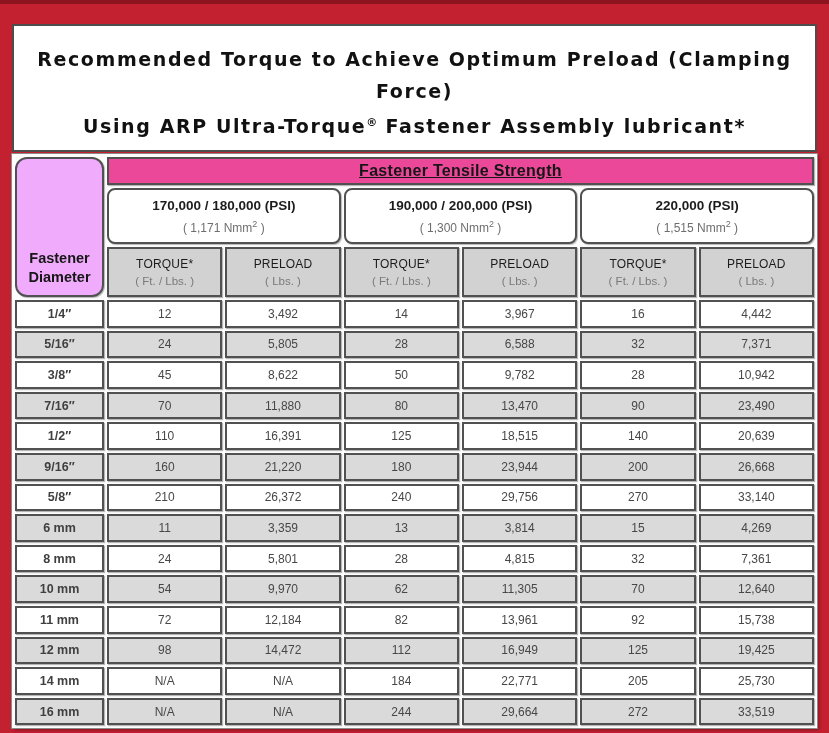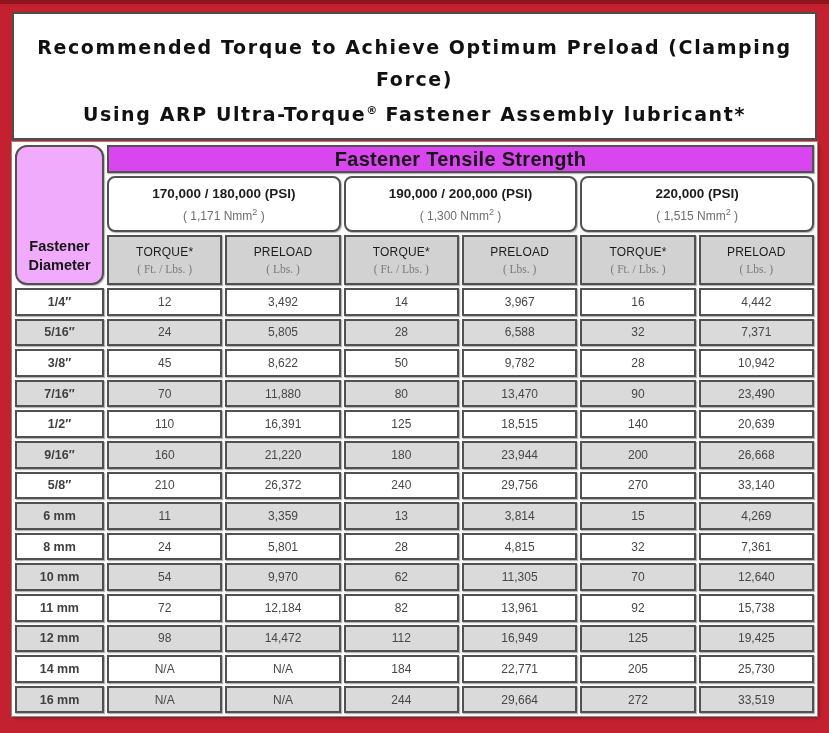--- a/index.html
+++ b/index.html
@@ -9,21 +9,21 @@
     font-family: "Liberation Sans", sans-serif;
     overflow: hidden;
     position: relative;
   }
   .top-strip {
     position: absolute; top: 0; left: 0; right: 0; height: 4px;
     background: #8e141f;
   }
   .frame {
     box-sizing: border-box;
-    padding: 12px 12px 0 12px;
+    padding: 24px 12px 0 12px;
   }
   
   .panel {
     box-sizing: border-box;
     background: #ffffff;
     border: 2px solid #4d4d4d;
     height: 128px;
     text-align: center;
     overflow: hidden;
   }
@@ -50,26 +50,27 @@
   }
   th, td {
     border: 2px solid #515151;
     box-shadow: 1px 1px 1px rgba(0,0,0,0.28);
     text-align: center;
     vertical-align: middle;
     padding: 0;
     overflow: hidden;
   }
   th.main-head {
-    background: #d946ef;
-    font-size: 20px;
+    background: #ec4899;
+    font-size: 16px;
     font-weight: bold;
     color: #161616;
     height: 24px;
     letter-spacing: 0.3px;
+    text-decoration: underline;
   }
   th.diam-head {
     background: #f0abfc;
     font-size: 14.5px;
     font-weight: bold;
     color: #161616;
     vertical-align: bottom;
     padding-bottom: 8px;
     line-height: 19px;
     border-radius: 12px;
@@ -82,21 +83,21 @@
   }
   .psi-line { font-size: 13.5px; font-weight: bold; color: #1c1c1c; }
   .nmm-line { font-size: 12px; color: #6e6e6e; margin-top: 6px; }
   .nmm-line sup { font-size: 9px; }
   th.sub-head {
     background: #d2d2d2;
     height: 46px;
     font-weight: normal;
   }
   .sub-label { font-size: 12px; font-weight: normal; color: #1c1c1c; letter-spacing: 0.2px; }
-  .sub-unit  { font-size: 11.5px; color: #7a7a7a; margin-top: 4px; font-family: Liberation Serif, serif; }
+  .sub-unit  { font-size: 11.5px; color: #7a7a7a; margin-top: 4px; }
   tbody td {
     height: 23.6px;
     font-size: 12px;
     color: #474747;
   }
   tbody td.diam {
     font-weight: bold;
     color: #404040;
     font-size: 12.5px;
   }

